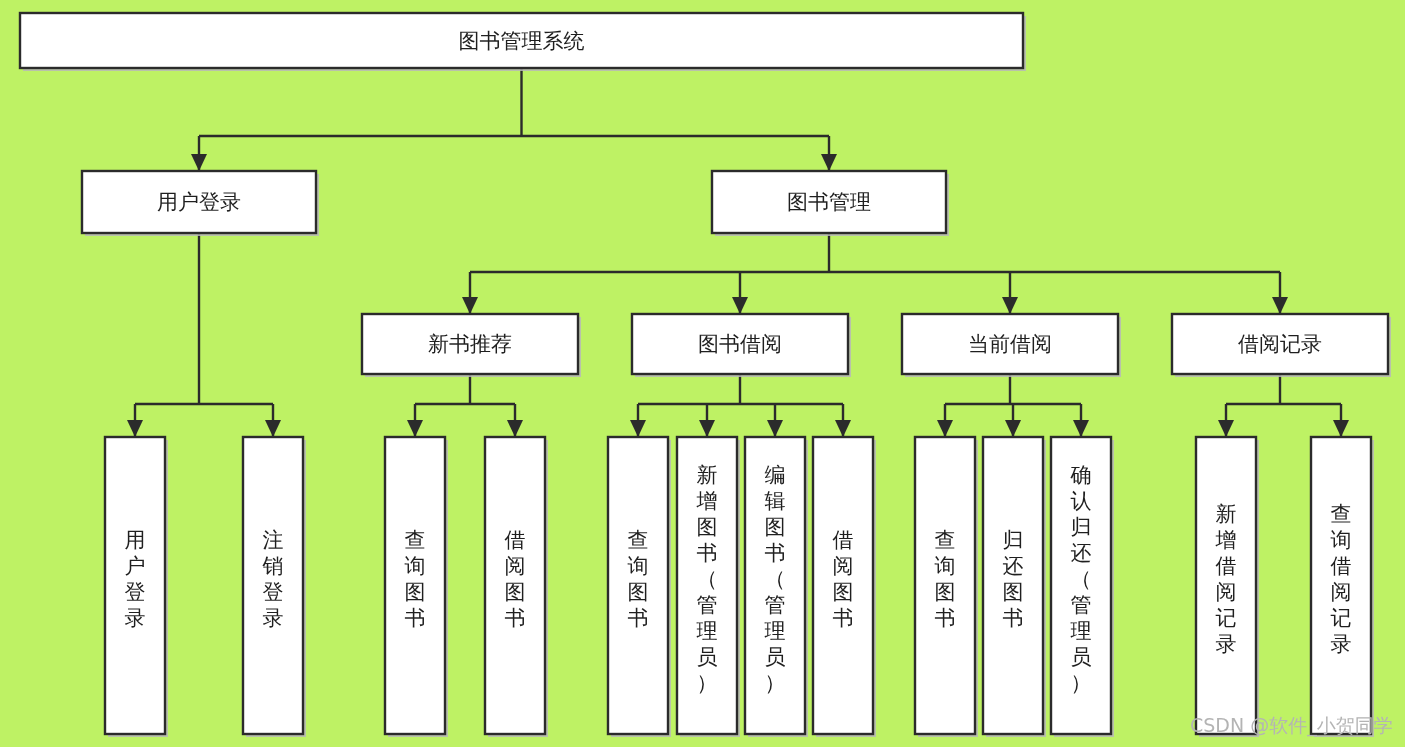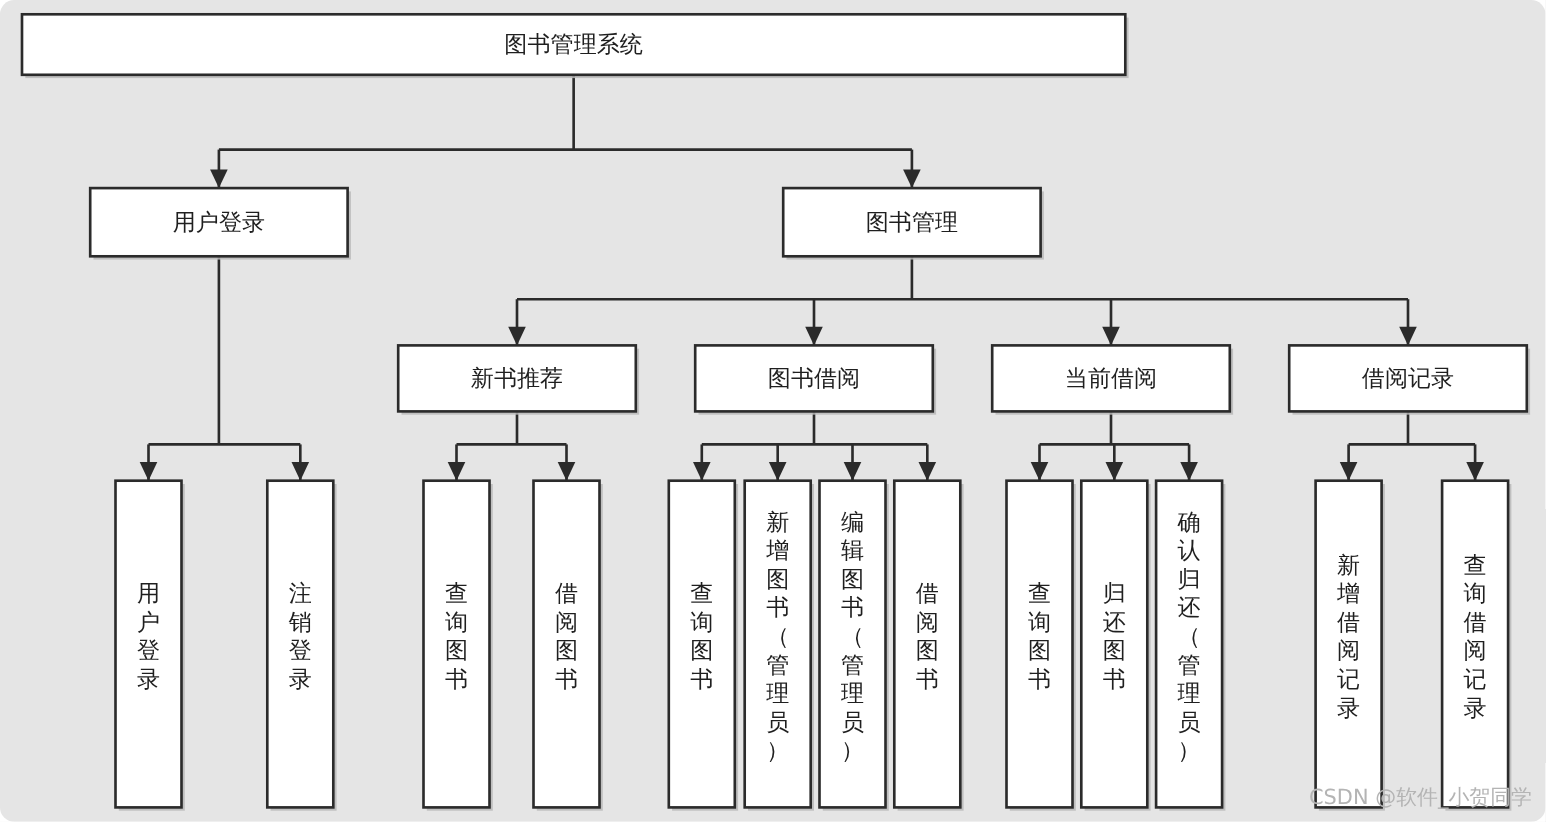--- a/index.html
+++ b/index.html
@@ -11,22 +11,21 @@
   body {
     width: 1405px;
     height: 747px;
     font-family: "DejaVu Sans", "Liberation Sans", sans-serif;
     overflow: hidden;
   }
   #diagram-root {
     position: relative;
     width: 1405px;
     height: 747px;
-    background: #e5e5e5;
-    border-radius: 13px;
+    background: #bef264;
   }
   svg#diagram-svg {
     position: absolute;
     left: 0;
     top: 0;
     width: 1405px;
     height: 747px;
     display: block;
   }
   .node-box {

